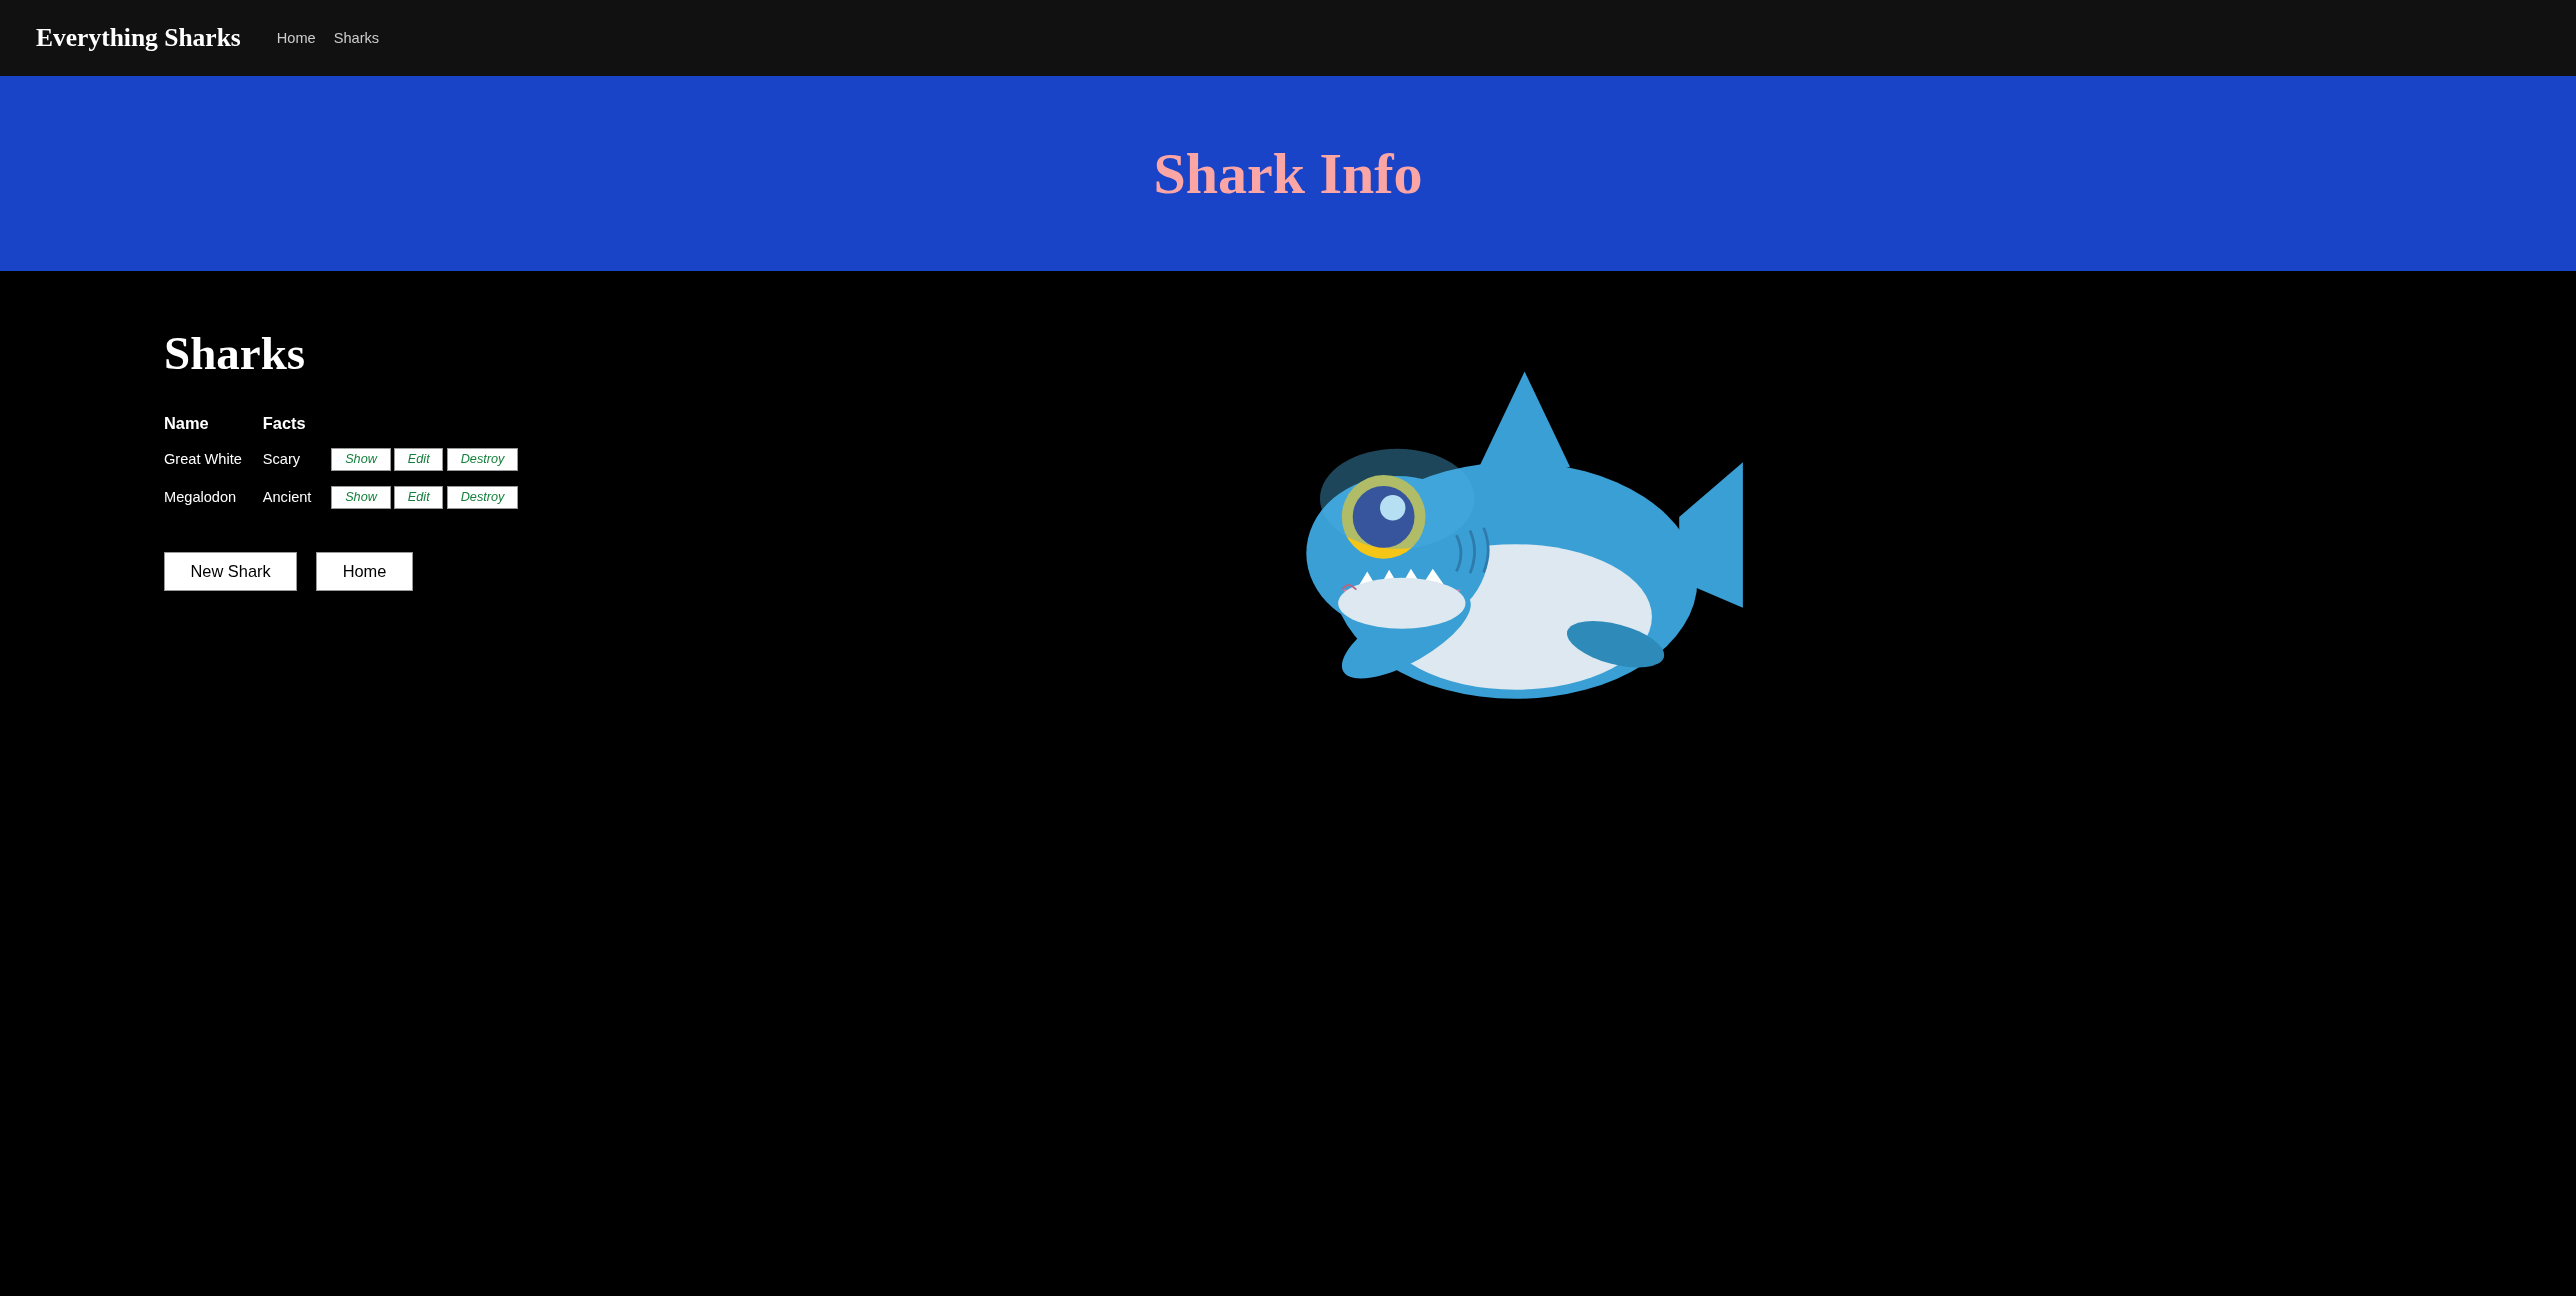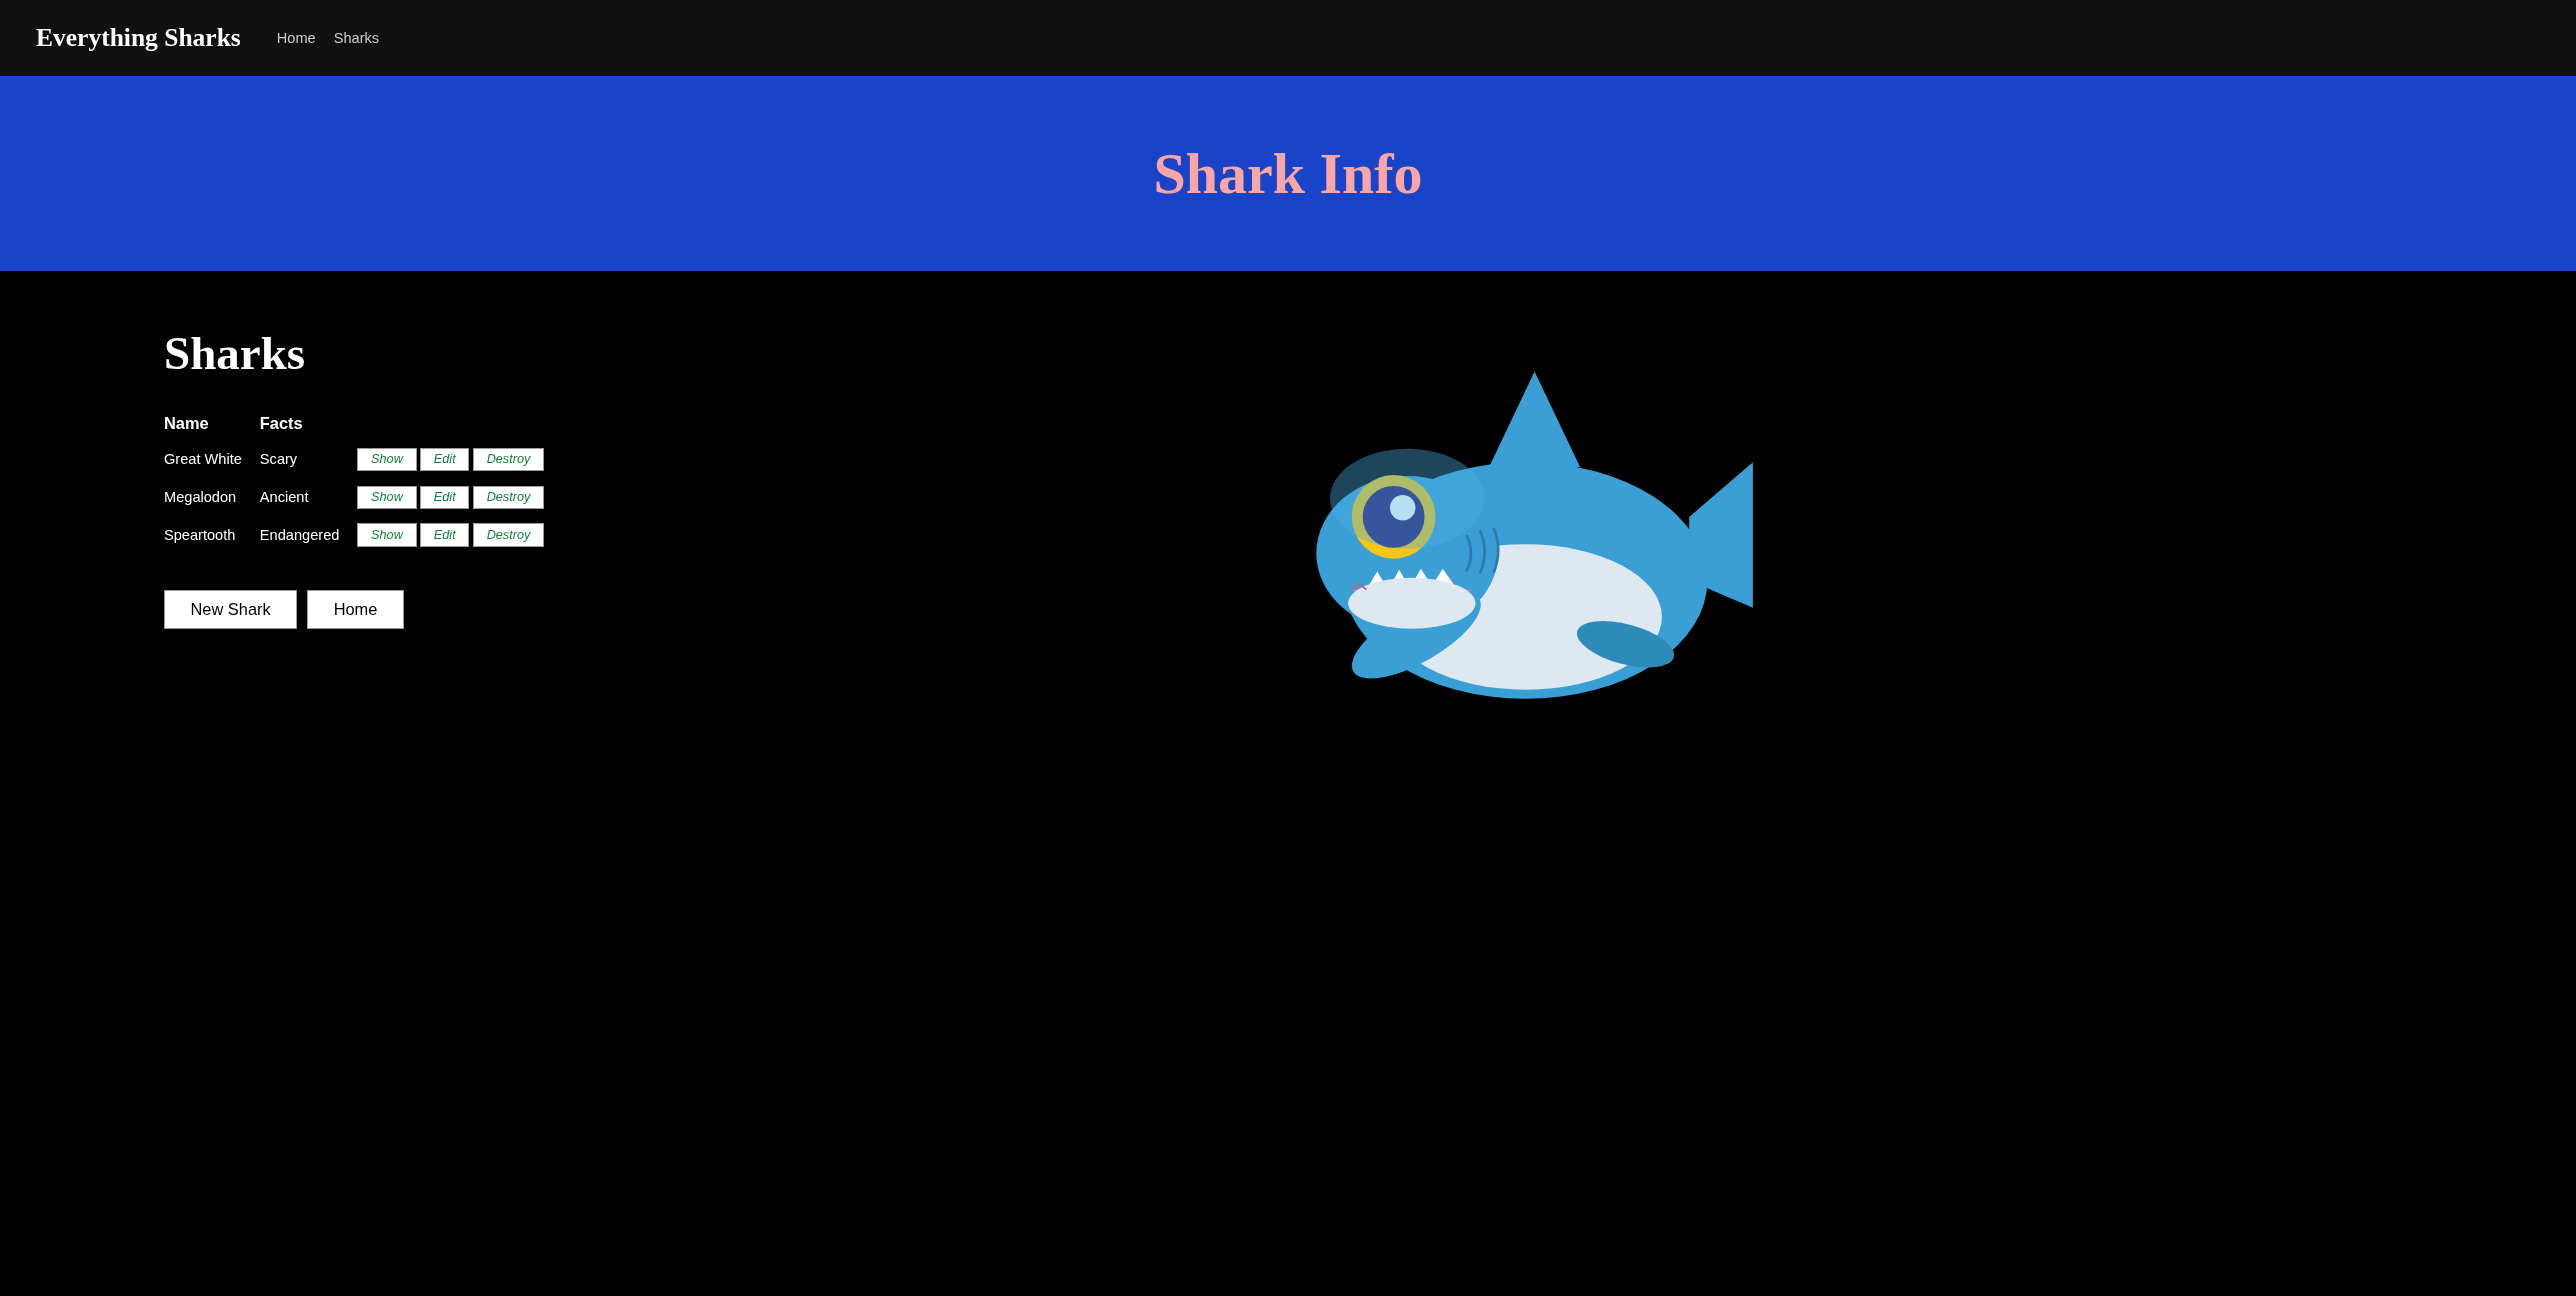--- a/index.html
+++ b/index.html
@@ -94,21 +94,21 @@
       font-size: 12.7px;
       cursor: pointer;
       margin-right: 3.6px;
       font-family: Arial, sans-serif;
       font-style: italic;
     }
 
     
     .bottom-buttons {
       display: flex;
-      gap: 10px;
+      gap: 19px;
       margin-top: 9px;
       text-decoration: underline;
     }
     .bottom-btn {
       background: #fff;
       color: #000;
       border: 0.9px solid #999;
       padding: 9px 25.5px;
       font-size: 16.4px;
       cursor: pointer;
@@ -170,25 +170,20 @@
       <tr>
             <td>Great White</td>
             <td>Scary</td>
             <td><button class="action-btn">Show</button><button class="action-btn">Edit</button><button class="action-btn">Destroy</button></td>
           </tr>
           <tr>
             <td>Megalodon</td>
             <td>Ancient</td>
             <td><button class="action-btn">Show</button><button class="action-btn">Edit</button><button class="action-btn">Destroy</button></td>
           </tr>
-          <tr>
-            <td>Speartooth</td>
-            <td>Endangered</td>
-            <td><button class="action-btn">Show</button><button class="action-btn">Edit</button><button class="action-btn">Destroy</button></td>
-          </tr>
         </tbody>
     </table>
 
     <div class="bottom-buttons">
       <button class="bottom-btn">New Shark</button>
       <button class="bottom-btn">Home</button>
     </div>
   </div>
 
   <div id="right-col">

